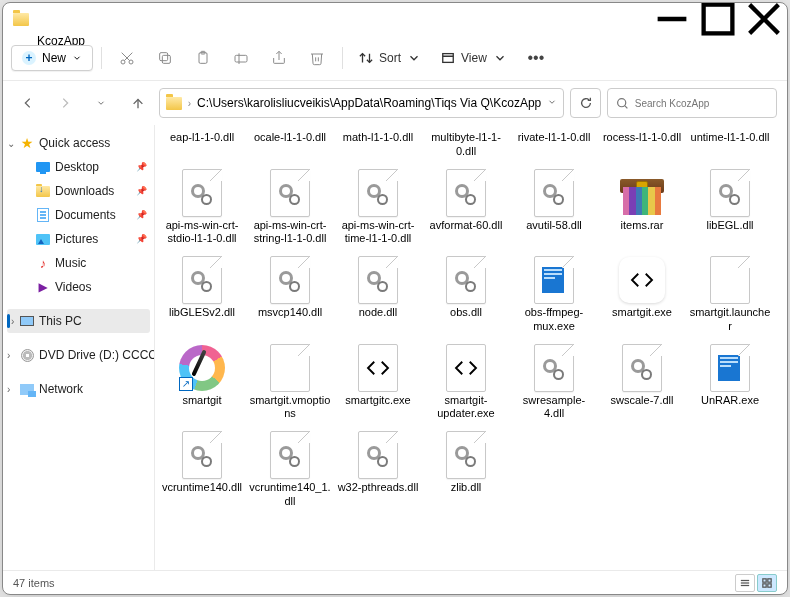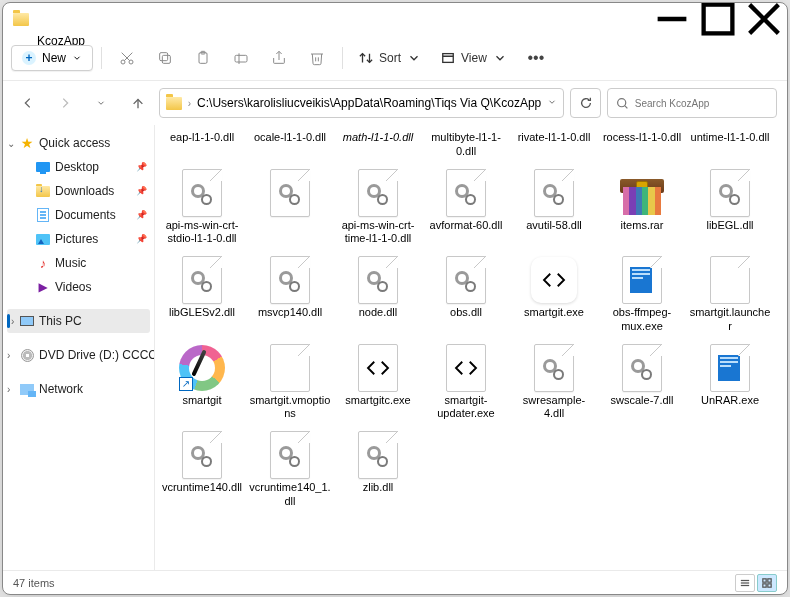--- a/index.html
+++ b/index.html
@@ -334,21 +334,21 @@
     </div>
 
     <div class="content">
       <div class="grid" id="filegrid">
           <div class="file" style="padding-top: 0px;">
             <div class="label">eap-l1-1-0.dll</div>
           </div>
           <div class="file" style="padding-top: 0px;">
             <div class="label">ocale-l1-1-0.dll</div>
           </div>
-          <div class="file" style="padding-top: 0px; font-style: italic;">
+          <div class="file" style="padding-top: 0px;">
             <div class="label">math-l1-1-0.dll</div>
           </div>
           <div class="file" style="padding-top: 0px;">
             <div class="label">multibyte-l1-1-0.dll</div>
           </div>
           <div class="file" style="padding-top: 0px;">
             <div class="label">rivate-l1-1-0.dll</div>
           </div>
           <div class="file" style="padding-top: 0px;">
             <div class="label">rocess-l1-1-0.dll</div>
@@ -363,20 +363,21 @@
               </div>
             </div>
             <div class="label">api-ms-win-crt-stdio-l1-1-0.dll</div>
           </div>
           <div class="file">
             <div class="thumb">
               <div class="ico-page">
                 <div class="gears"><span class="gear"></span><span class="gear small"></span></div>
               </div>
             </div>
+            <div class="label">api-ms-win-crt-string-l1-1-0.dll</div>
           </div>
           <div class="file">
             <div class="thumb">
               <div class="ico-page">
                 <div class="gears"><span class="gear"></span><span class="gear small"></span></div>
               </div>
             </div>
             <div class="label">api-ms-win-crt-time-l1-1-0.dll</div>
           </div>
           <div class="file">
@@ -447,44 +448,44 @@
           <div class="file">
             <div class="thumb">
               <div class="ico-page">
                 <div class="gears"><span class="gear"></span><span class="gear small"></span></div>
               </div>
             </div>
             <div class="label">obs.dll</div>
           </div>
           <div class="file">
             <div class="thumb">
-              <div class="ico-code">
-                <svg viewBox="0 0 24 24" stroke="#2c3e7a" stroke-width="3">
-                  <polyline points="9,7 4,12 9,17"></polyline>
-                  <polyline points="15,7 20,12 15,17"></polyline>
-                </svg>
-              </div>
-            </div>
-            <div class="label">smartgit.exe</div>
-          </div>
-          <div class="file">
-            <div class="thumb">
               <div class="ico-exe">
                 <div class="bluebox"></div>
                 <div class="lines">
                   <span></span>
                   <span></span>
                   <span style="width:60%"></span>
                 </div>
               </div>
             </div>
             <div class="label">obs-ffmpeg-mux.exe</div>
           </div>
           <div class="file">
             <div class="thumb">
+              <div class="ico-code">
+                <svg viewBox="0 0 24 24" stroke="#2c3e7a" stroke-width="3">
+                  <polyline points="9,7 4,12 9,17"></polyline>
+                  <polyline points="15,7 20,12 15,17"></polyline>
+                </svg>
+              </div>
+            </div>
+            <div class="label">smartgit.exe</div>
+          </div>
+          <div class="file">
+            <div class="thumb">
               <div class="ico-blank"></div>
             </div>
             <div class="label">smartgit.launcher</div>
           </div>
           <div class="file">
             <div class="thumb">
               <div class="ico-palette">
                 <div class="pen"></div>
                 <div class="shortcut">↗</div>
               </div>
@@ -556,20 +557,28 @@
             </div>
             <div class="label">vcruntime140.dll</div>
           </div>
           <div class="file">
             <div class="thumb">
               <div class="ico-page">
                 <div class="gears"><span class="gear"></span><span class="gear small"></span></div>
               </div>
             </div>
             <div class="label">vcruntime140_1.dll</div>
+          </div>
+          <div class="file">
+            <div class="thumb">
+              <div class="ico-page">
+                <div class="gears"><span class="gear"></span><span class="gear small"></span></div>
+              </div>
+            </div>
+            <div class="label">w32-pthreads.dll</div>
           </div>
           <div class="file">
             <div class="thumb">
               <div class="ico-page">
                 <div class="gears"><span class="gear"></span><span class="gear small"></span></div>
               </div>
             </div>
             <div class="label">zlib.dll</div>
           </div>
           <div></div>

